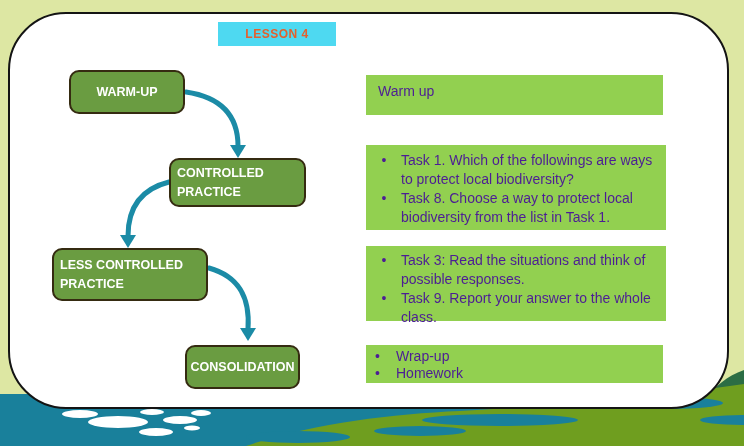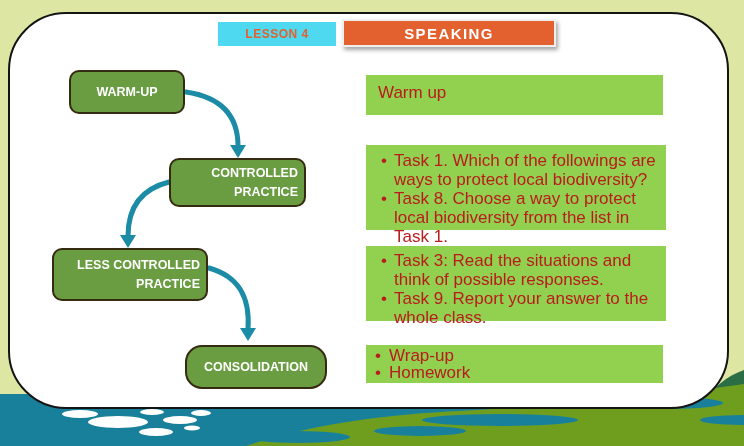--- a/index.html
+++ b/index.html
@@ -11,39 +11,39 @@
         box-sizing:border-box;}
   .badge{position:absolute;z-index:3;display:flex;align-items:center;justify-content:center;
          box-sizing:border-box;}
   .lesson{left:218px;top:22px;width:118px;height:24px;background:var(--accent_cyan,#4ed9f1);
           color:var(--accent_orange,#e0603a);font-size:12px;font-weight:600;letter-spacing:.5px;}
   .speaking{left:342px;top:19px;width:214px;height:28px;background:var(--accent_orange,#e2612e);
           color:#ffffff;font-size:15px;font-weight:600;letter-spacing:1.4px;
           border:2px solid #efefef;box-shadow:2px 3px 4px rgba(0,0,0,.35);}
   .node{position:absolute;z-index:3;background:var(--node_green,#6a9c41);
         border:2.5px solid var(--node_border,#352b11);border-radius:10px;color:#ffffff;
-        font-weight:bold;font-size:12.5px;line-height:1.5;text-align:right;
+        font-weight:bold;font-size:12.5px;line-height:1.5;text-align:left;
         display:flex;align-items:center;justify-content:center;box-sizing:border-box;
         padding:20px 6px;}
   .n1{left:69px;top:70px;width:116px;height:42px;}
   .n2{left:169px;top:158px;width:137px;height:49px;}
   .n3{left:52px;top:248px;width:156px;height:53px;}
-  .n4{left:185px;top:345px;width:142px;height:40px;border-radius:17px;}
+  .n4{left:185px;top:345px;width:115px;height:40px;}
   .arrows{position:absolute;left:0;top:0;z-index:2;pointer-events:none;}
   .cbox{position:absolute;z-index:3;background:var(--content_green,#92d050);
-        color:#b91c1c;font-size:17px;box-sizing:border-box;}
+        color:#4c1d95;font-size:14px;box-sizing:border-box;}
   .b1{left:366px;top:75px;width:297px;height:40px;padding:8px 12px;}
   .b2{left:366px;top:145px;width:300px;height:85px;padding:6px 8px;}
   .b3{left:366px;top:246px;width:300px;height:75px;padding:5px 8px;}
   .b4{left:366px;top:345px;width:297px;height:38px;padding:3px 7px;}
   .li{display:flex;line-height:19px;}
   .b4 .li{line-height:16.5px;}
   .blt{flex:0 0 20px;text-align:center;}
   .b4 .blt{flex:0 0 14px;text-align:left;padding-left:2px;}
-  .txt{flex:1;}
+  .txt{flex:1;margin-left:7px;}
 </style>
 </head>
 <body>
 
 <div class="stage">
 
   <svg class="backdrop" width="744" height="446" viewBox="0 0 744 446">
     <rect x="0" y="0" width="744" height="446" fill="#dde7a3"></rect>
     <rect x="0" y="394" width="744" height="52" fill="#19809b"></rect>
     <path d="M688,446 C694,412 710,382 744,370 L744,446 Z" fill="#2b6d44"></path>
@@ -58,21 +58,20 @@
     <ellipse cx="152" cy="412" rx="12" ry="3" fill="#ffffff"></ellipse>
     <ellipse cx="180" cy="420" rx="17" ry="4" fill="#ffffff"></ellipse>
     <ellipse cx="201" cy="413" rx="10" ry="3" fill="#ffffff"></ellipse>
     <ellipse cx="156" cy="432" rx="17" ry="4" fill="#ffffff"></ellipse>
     <ellipse cx="192" cy="428" rx="8" ry="2.5" fill="#ffffff"></ellipse>
   </svg>
 
   <div class="card"></div>
 
   <div class="badge lesson">LESSON 4</div>
-  <div class="badge speaking">SPEAKING</div>
 
   <svg class="arrows" width="744" height="446" viewBox="0 0 744 446">
     <path d="M186,92 C220,97 238,114 238,146" fill="none" stroke="#1b8ba6" stroke-width="5" stroke-linecap="round"></path>
     <polygon points="230,145 246,145 238,158" fill="#1b8ba6"></polygon>
     <path d="M169,182 C137,190 128,212 128,236" fill="none" stroke="#1b8ba6" stroke-width="5" stroke-linecap="round"></path>
     <polygon points="120,235 136,235 128,248" fill="#1b8ba6"></polygon>
     <path d="M209,268 C241,277 250,300 248,329" fill="none" stroke="#1b8ba6" stroke-width="5" stroke-linecap="round"></path>
     <polygon points="240,328 256,328 248,341" fill="#1b8ba6"></polygon>
   </svg>
 

